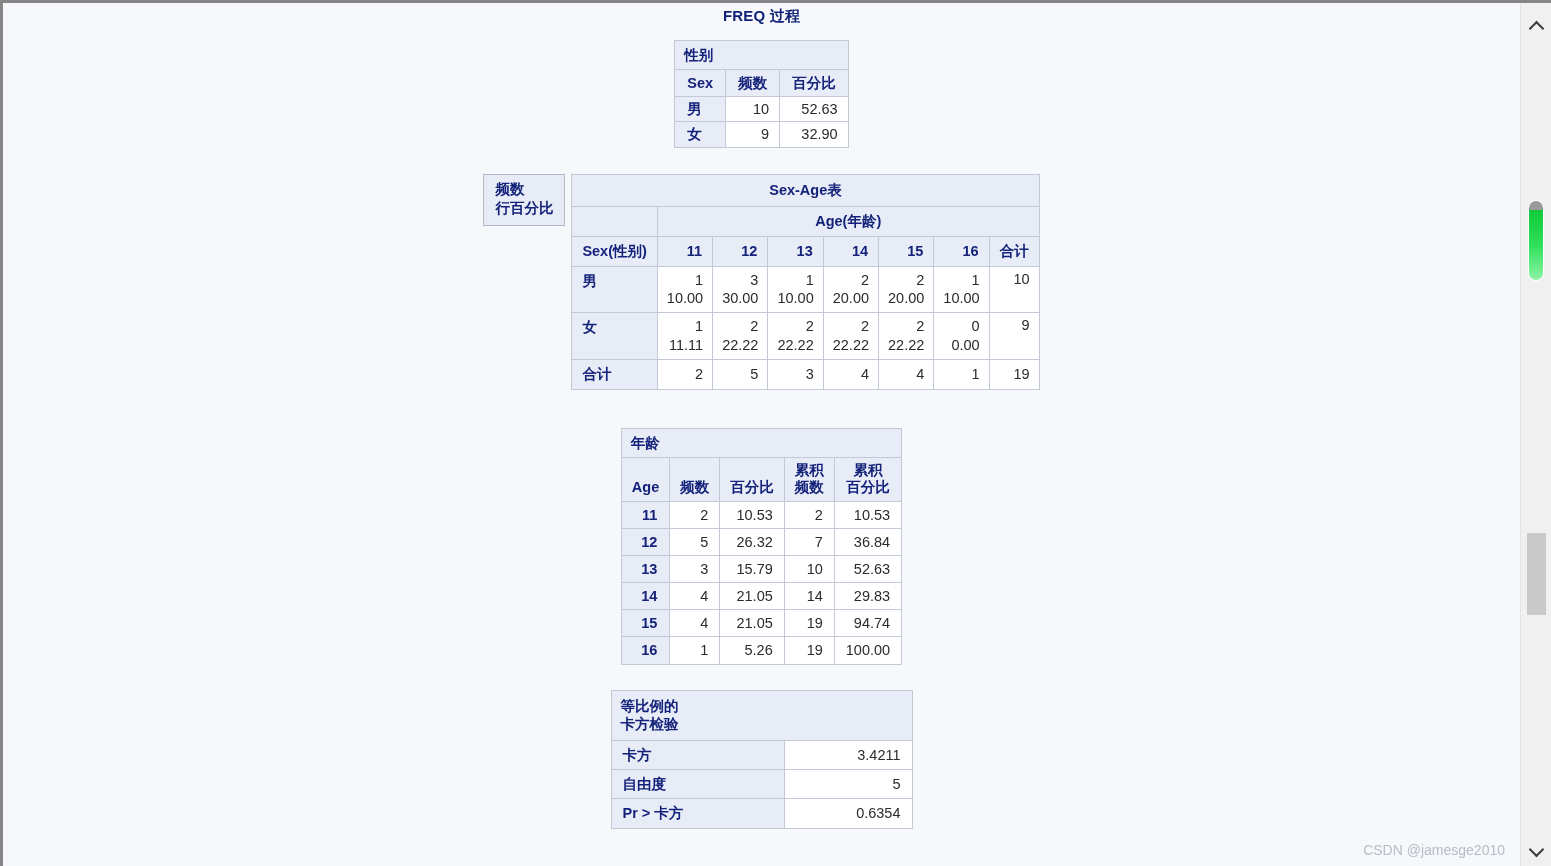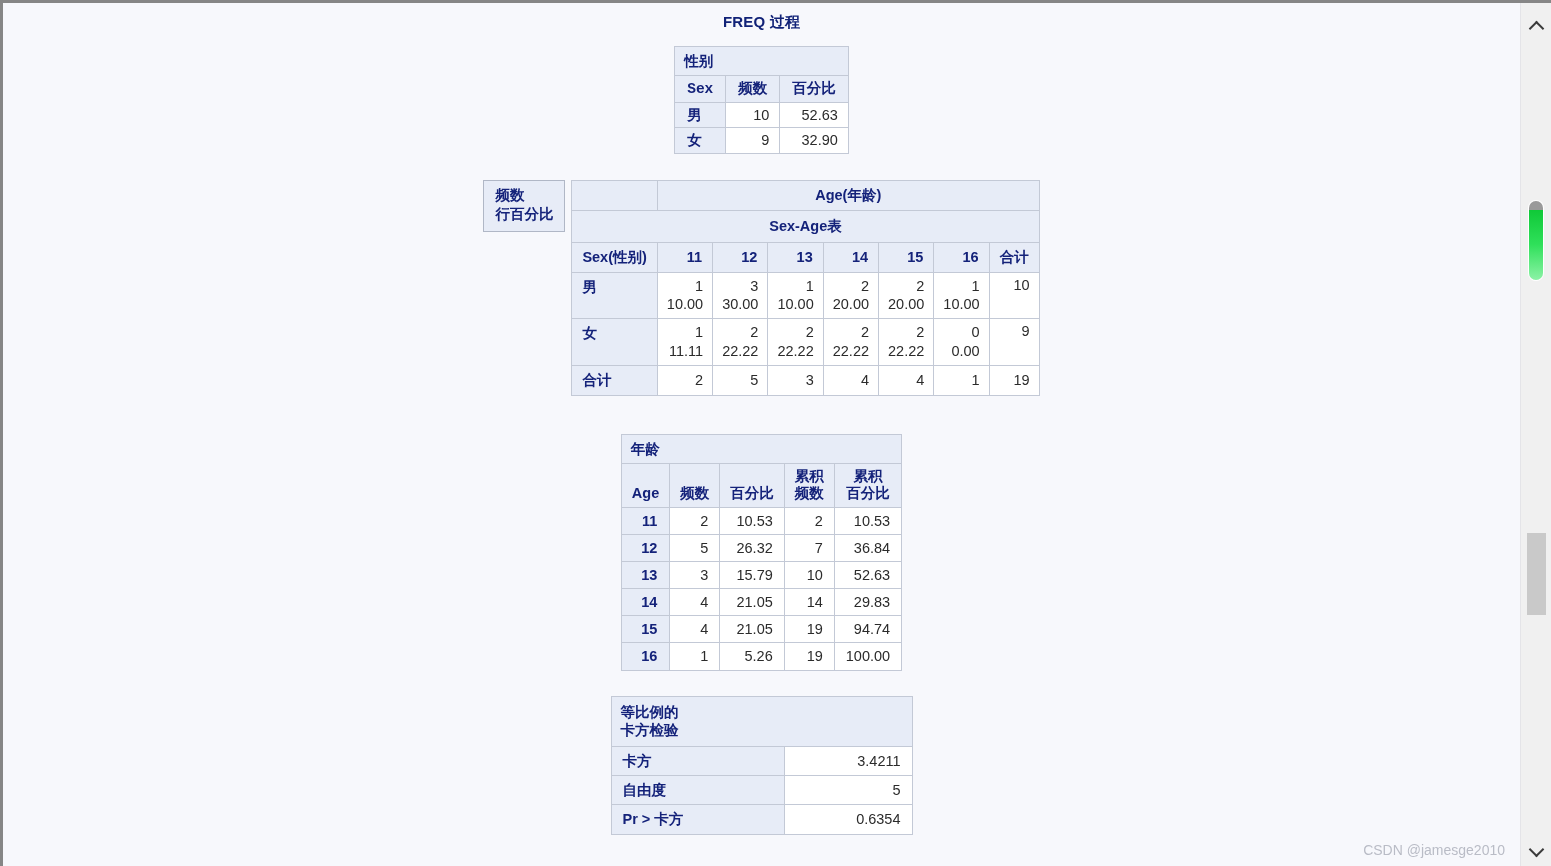--- a/index.html
+++ b/index.html
@@ -36,21 +36,21 @@
     bottom: 0;
     background: #f7f8fc;
     overflow: hidden;
   }
 
   .page-title {
     text-align: center;
     color: #112277;
     font-size: 15px;
     font-weight: bold;
-    padding-top: 10px;
+    padding-top: 4px;
     letter-spacing: .2px;
   }
 
   .table-wrap {
     display: flex;
     justify-content: center;
   }
 
   
   table.sas {
@@ -88,21 +88,21 @@
     color: #14227a;
     font-weight: bold;
     text-align: left;
     border: 1px solid #c3c9d6;
     padding: 5px 9px;
   }
 
   
   #freq-sex-table { margin-top: 14px; }
   #freq-sex-table th.tabletitle { font-size: 14.5px; }
-  #freq-sex-table th.colhdr { text-align: right; padding: 4px 12px; font-family: Liberation Mono, monospace; }
+  #freq-sex-table th.colhdr { text-align: right; padding: 4px 12px; }
   #freq-sex-table td.num { padding: 3px 10px; }
   #freq-sex-table th.rowhdr { padding: 3px 12px; }
 
   
   .crosstab-block {
     display: flex;
     justify-content: center;
     align-items: flex-start;
     margin-top: 26px;
   }
@@ -260,25 +260,25 @@
     <div class="crosstab-block">
 
       <div class="legend-box">
         <div>频数</div>
         <div>行百分比</div>
       </div>
 
       <table class="crosstab">
         <tbody>
           <tr>
+            <th class="xt-title" colspan="8">Sex-Age表</th>
+          </tr>
+          <tr>
             <th class="xt-stub">&nbsp;</th>
             <th class="xt-group" colspan="7">Age(年龄)</th>
-          </tr>
-          <tr>
-            <th class="xt-title" colspan="8">Sex-Age表</th>
           </tr>
           <tr>
             <th class="xt-stub">Sex(性别)</th>
             <th class="xt-col">11</th>
             <th class="xt-col">12</th>
             <th class="xt-col">13</th>
             <th class="xt-col">14</th>
             <th class="xt-col">15</th>
             <th class="xt-col">16</th>
             <th class="xt-col">合计</th>

